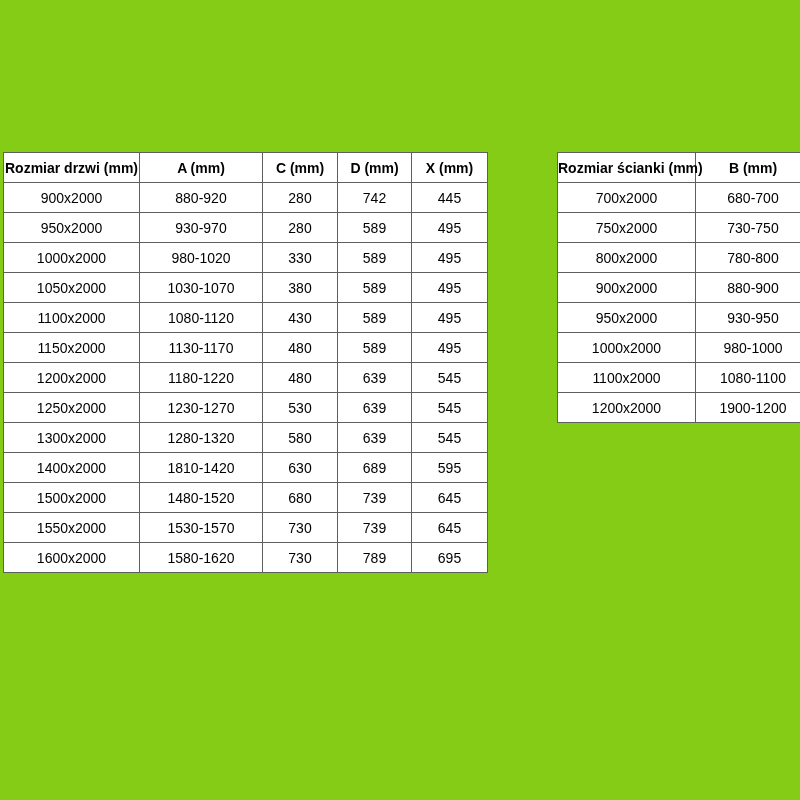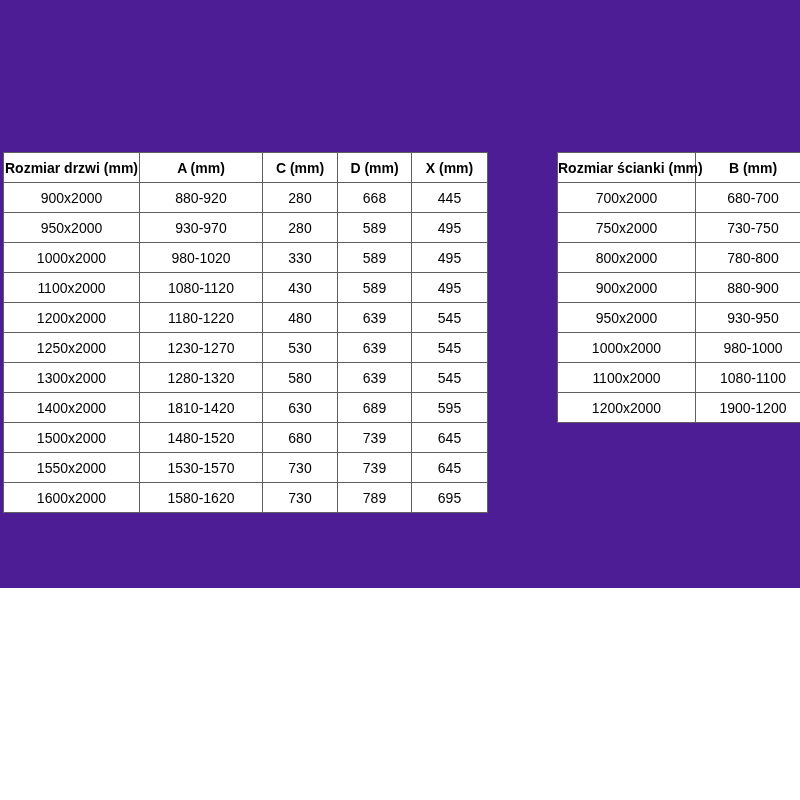--- a/index.html
+++ b/index.html
@@ -4,22 +4,22 @@
 <style>
   * { margin: 0; padding: 0; box-sizing: border-box; }
   html, body {
     width: 800px; height: 800px;
     background: #ffffff;
     font-family: "Liberation Sans", sans-serif;
     color: #000000;
   }
   .page {
     position: relative;
-    width: 800px; height: 588px;
-    background: #4c1d95;
+    width: 800px; height: 800px;
+    background: #84cc16;
     overflow: hidden;
   }
   table {
     border-collapse: collapse;
     table-layout: fixed;
     position: absolute;
     top: 152px;
   }
   #doors-table { left: 3px;   width: 484px; }
   #walls-table { left: 557px; width: 253px; }
@@ -65,41 +65,55 @@
           <th>C (mm)</th>
           <th>D (mm)</th>
           <th>X (mm)</th>
         </tr>
       </thead>
     <tbody>
         <tr>
           <td>900x2000</td>
           <td>880-920</td>
           <td>280</td>
-          <td>668</td>
+          <td>742</td>
           <td>445</td>
         </tr>
         <tr>
           <td>950x2000</td>
           <td>930-970</td>
           <td>280</td>
           <td>589</td>
           <td>495</td>
         </tr>
         <tr>
           <td>1000x2000</td>
           <td>980-1020</td>
           <td>330</td>
           <td>589</td>
           <td>495</td>
         </tr>
         <tr>
+          <td>1050x2000</td>
+          <td>1030-1070</td>
+          <td>380</td>
+          <td>589</td>
+          <td>495</td>
+        </tr>
+        <tr>
           <td>1100x2000</td>
           <td>1080-1120</td>
           <td>430</td>
+          <td>589</td>
+          <td>495</td>
+        </tr>
+        <tr>
+          <td>1150x2000</td>
+          <td>1130-1170</td>
+          <td>480</td>
           <td>589</td>
           <td>495</td>
         </tr>
         <tr>
           <td>1200x2000</td>
           <td>1180-1220</td>
           <td>480</td>
           <td>639</td>
           <td>545</td>
         </tr>

